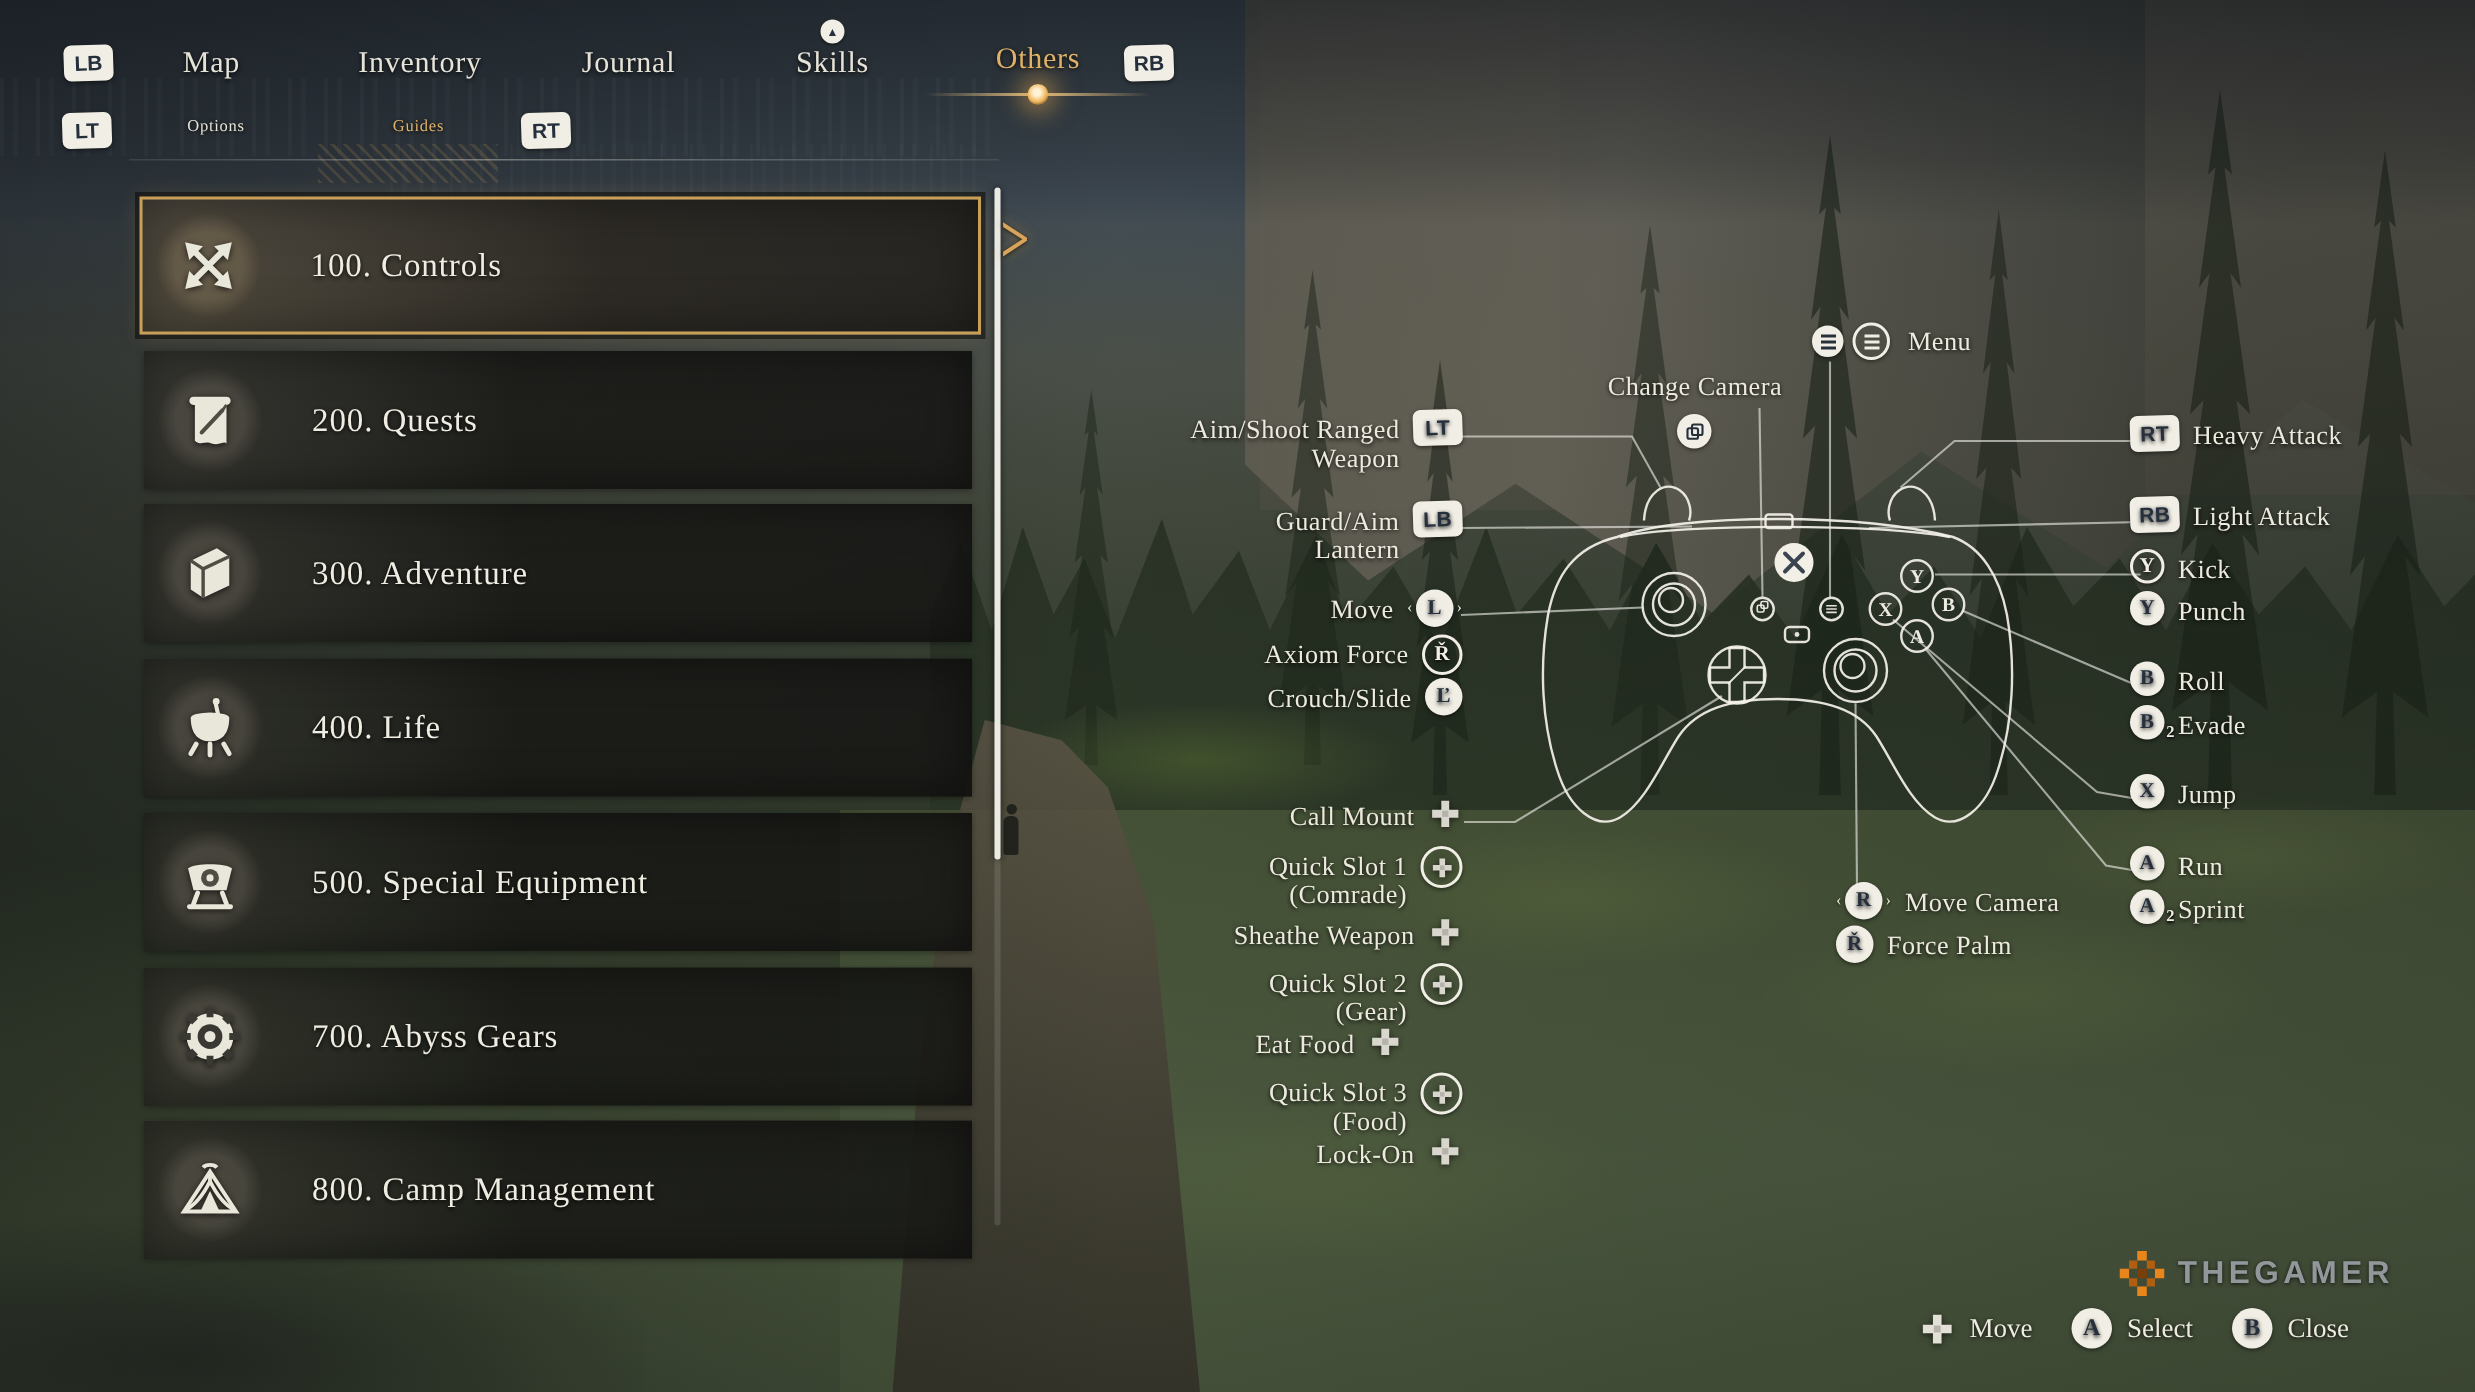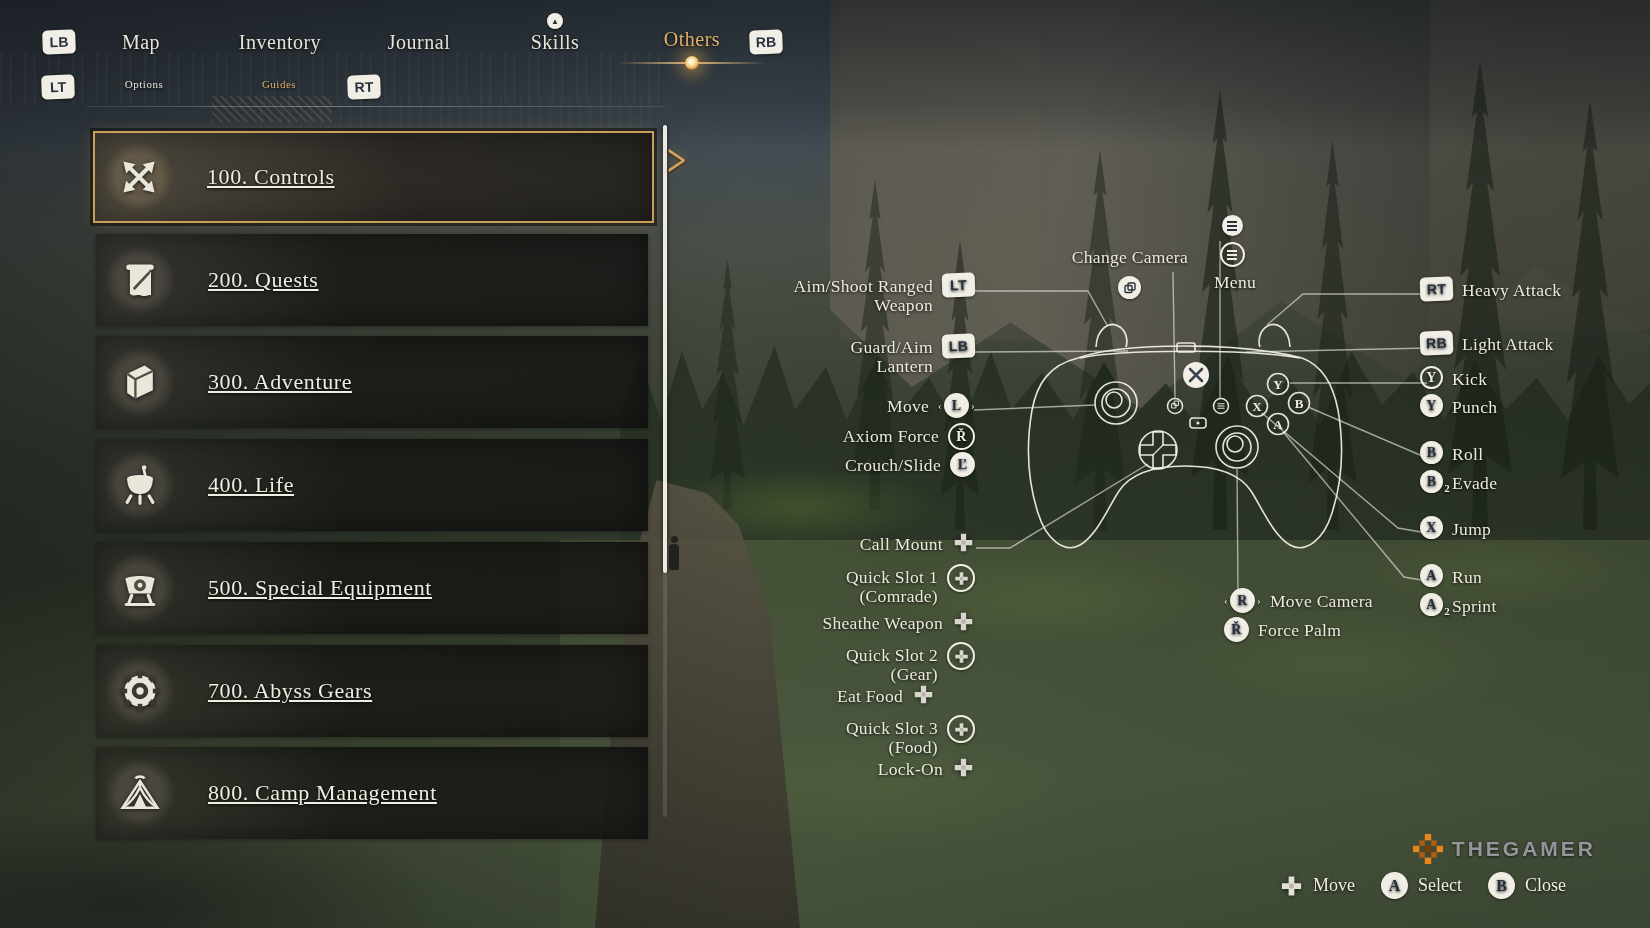--- a/index.html
+++ b/index.html
@@ -66,21 +66,21 @@
     box-shadow:inset 0 0 30px rgba(0,0,0,.45),0 1px 4px rgba(0,0,0,.35);cursor:pointer;}
   .guide-item.selected{left:93px;width:561px;border:2px solid #c99f58;
     background:linear-gradient(90deg,rgba(99,86,66,.6),rgba(44,40,34,.9) 55%,rgba(36,34,30,.92));
     box-shadow:0 0 0 3px rgba(10,10,8,.55),0 0 14px rgba(190,150,80,.25),inset 0 0 34px rgba(0,0,0,.4);}
   .icon-blob{width:80px;height:80px;margin-left:4px;flex:0 0 auto;border-radius:50%;
     background:radial-gradient(circle,rgba(88,83,74,.6) 0 40%,rgba(48,45,40,.3) 62%,transparent 72%);
     display:flex;align-items:center;justify-content:center;}
   .guide-item.selected .icon-blob{background:radial-gradient(circle,rgba(120,106,82,.55) 0 40%,rgba(70,62,48,.3) 62%,transparent 72%);}
   .icon-blob svg{width:44px;height:44px;filter:drop-shadow(0 1px 2px rgba(0,0,0,.7));}
   .guide-title{margin-left:28px;font-size:22px;letter-spacing:.6px;color:#efece1;
-    text-shadow:0 1px 3px rgba(0,0,0,.9);text-decoration:underline;}
+    text-shadow:0 1px 3px rgba(0,0,0,.9);}
   .list-scroll-track{left:663px;top:125px;width:4px;height:692px;background:rgba(235,235,228,.13);border-radius:2px;}
   .list-scroll-thumb{left:663px;top:125px;width:4px;height:448px;background:rgba(247,246,240,.92);border-radius:2px;box-shadow:0 0 5px rgba(0,0,0,.6);}
   .next-chevron{left:666px;top:138px;font-size:38px;font-weight:700;color:#d8a35a;
     transform:scale(.9,1.2);text-shadow:0 0 8px rgba(180,130,60,.6),0 1px 3px rgba(0,0,0,.8);cursor:pointer;}
 
   
   .diagram-svg{left:0;top:0;pointer-events:none;}
   .ctl-label{position:absolute;display:flex;align-items:flex-start;gap:9px;
     font-size:17.5px;line-height:19px;letter-spacing:.3px;color:#ece9dd;
     text-shadow:0 1px 3px rgba(0,0,0,.9);white-space:nowrap;}
@@ -595,21 +595,21 @@
       <div class="ctl-label rside" style="left: 1224px; top: 621px;">
         <span class="ico-wrap">
           <span class="stick-ico">
             <span>Ř</span>
           </span>
         </span>
         <div class="lines">
           <div>Force Palm</div>
         </div>
       </div>
-      <div class="ctl-label rside" style="left: 1208px; top: 215px; align-items: center; gap: 6px; flex-direction: column;">
+      <div class="ctl-label rside" style="left: 1208px; top: 215px; align-items: center; gap: 6px;">
         <span class="menu-ico">
           <i></i>
           <i></i>
           <i></i>
         </span>
         <span class="menu-ico ring">
           <i></i>
           <i></i>
           <i></i>
         </span>

